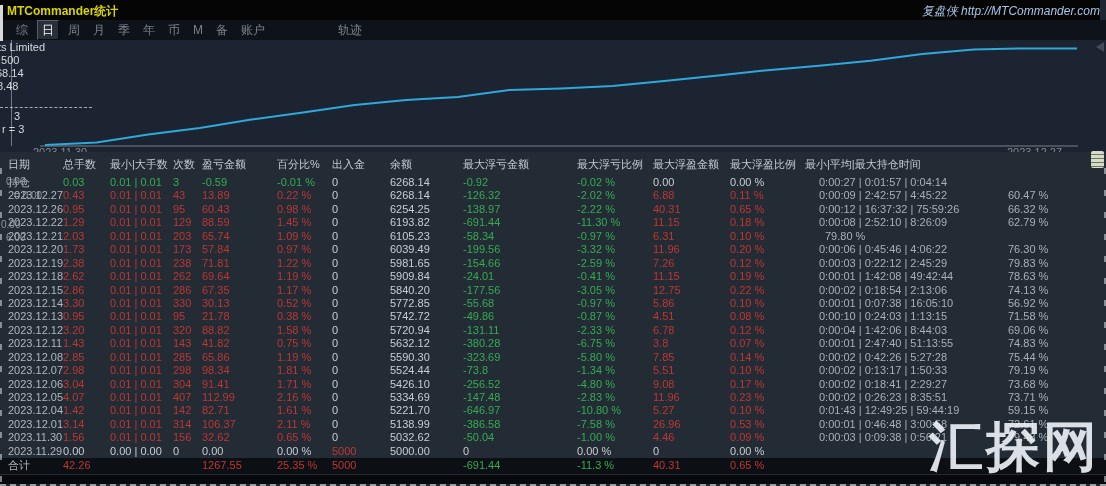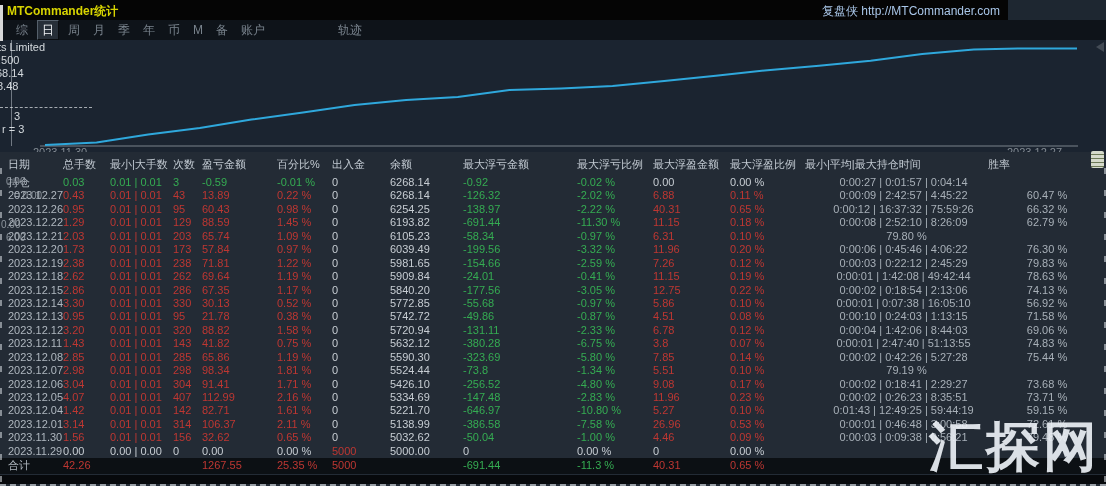--- a/index.html
+++ b/index.html
@@ -1,23 +1,23 @@
 <!DOCTYPE html>
 <html><head>
 <meta charset="utf-8">
 <style>
   * { margin:0; padding:0; box-sizing:border-box; }
   html,body { width:1106px; height:486px; overflow:hidden; background:#10161c;
     font-family:"Liberation Sans","DejaVu Sans",sans-serif; }
   #app { position:relative; width:1106px; height:486px; background:#1e2731; }
 
   
-  .titlebar { position:absolute; left:0; top:0; width:1008px; height:20px; background:#050505; z-index:5; }
+  .titlebar { position:absolute; left:0; top:0; width:1100px; height:20px; background:#050505; z-index:5; }
   .title { position:absolute; left:7px; top:3px; font-size:12px; font-weight:bold; color:#d8d400; }
-  .sitelink { position:absolute; right:8px; top:3px; font-size:12px; color:#a9c6e8; }
+  .sitelink { position:absolute; right:0; top:3px; font-size:12px; color:#a9c6e8;font-style:italic; }
   .edge-sliver { position:absolute; left:0; top:5px; width:3px; height:36px; background:#d8d8d8; z-index:9; }
 
   
   .menubar { position:absolute; left:0; top:20px; width:1106px; height:20px; background:#0e1319;
     display:flex; align-items:center; padding-left:12px; z-index:5; }
   .menu-item { font-size:12px; color:#79838d; line-height:16px; padding:1px 4px; margin-right:5px; cursor:default; }
   .menu-item.active { color:#f2f4f6; background:#272f38; border:1px solid #0a0d10;
     border-top-color:#55606b; border-left-color:#55606b; }
   .menu-item.gap { margin-left:60px; }
 
@@ -42,21 +42,21 @@
     background:repeating-linear-gradient(180deg, transparent 0 16px, rgba(235,240,245,.5) 16px 22px); }
   .stats:before { left:0; } .stats:after { right:0; }
   .trow { display:grid; grid-template-columns:63px 47px 63px 29px 75px 55px 58px 73px 114px 76px 77px 75px 183px 98px;
     height:13.45px; line-height:13.45px; font-size:11px; white-space:nowrap; }
   .thead { height:24px; line-height:24px; color:#c2cad2; }
   .thead .cell { overflow:visible; }
   .cell { overflow:visible; }
   .c0 { padding-left:8px; }
   .trow .c12 { padding-left:14px; } .thead .c12 { padding-left:0; }
   .trow .c13 { padding-left:20px; } .thead .c13 { padding-left:0; }
-  .d { color:#afb7bf; } .w { color:#c7cdd3; } .t { color:#a8b0b8;text-align:center; }
+  .d { color:#afb7bf; } .w { color:#c7cdd3; } .t { color:#a8b0b8; }
   .r { color:#be3732; } .g { color:#35ac52; }
   .totals { background:#0c1014; height:16px; line-height:15px; }
   .bottom-strip { position:absolute; left:0; bottom:0; width:1106px; height:9px; background:#07090c; }
 
   
   .grip { position:absolute; left:1091px; top:151px; width:13px; height:17px; background:#d5dacb;
     border-radius:2px; z-index:9;
     background-image:repeating-linear-gradient(180deg, transparent 0 3px, #6d7a58 3px 4px); }
 
   
@@ -117,21 +117,20 @@
         <span class="cell c3">次数</span>
         <span class="cell c4">盈亏金额</span>
         <span class="cell c5">百分比%</span>
         <span class="cell c6">出入金</span>
         <span class="cell c7">余额</span>
         <span class="cell c8">最大浮亏金额</span>
         <span class="cell c9">最大浮亏比例</span>
         <span class="cell c10">最大浮盈金额</span>
         <span class="cell c11">最大浮盈比例</span>
         <span class="cell c12">最小|平均|最大持仓时间</span>
-        <span class="cell c13">胜率</span>
       </div>
     <div id="tbody">
         <div class="trow">
           <span class="cell c0 d">持仓</span>
           <span class="cell c1 g">0.03</span>
           <span class="cell c2 g">0.01 | 0.01</span>
           <span class="cell c3 g">3</span>
           <span class="cell c4 g">-0.59</span>
           <span class="cell c5 g">-0.01 %</span>
           <span class="cell c6 w">0</span>
@@ -356,20 +355,21 @@
           <span class="cell c2 r">0.01 | 0.01</span>
           <span class="cell c3 r">298</span>
           <span class="cell c4 r">98.34</span>
           <span class="cell c5 r">1.81 %</span>
           <span class="cell c6 w">0</span>
           <span class="cell c7 w">5524.44</span>
           <span class="cell c8 g">-73.8</span>
           <span class="cell c9 g">-1.34 %</span>
           <span class="cell c10 r">5.51</span>
           <span class="cell c11 r">0.10 %</span>
+          <span class="cell c12 t">0:00:02 | 0:13:17 | 1:50:33</span>
           <span class="cell c13 t">79.19 %</span>
         </div>
         <div class="trow">
           <span class="cell c0 d">2023.12.06</span>
           <span class="cell c1 r">3.04</span>
           <span class="cell c2 r">0.01 | 0.01</span>
           <span class="cell c3 r">304</span>
           <span class="cell c4 r">91.41</span>
           <span class="cell c5 r">1.71 %</span>
           <span class="cell c6 w">0</span>

